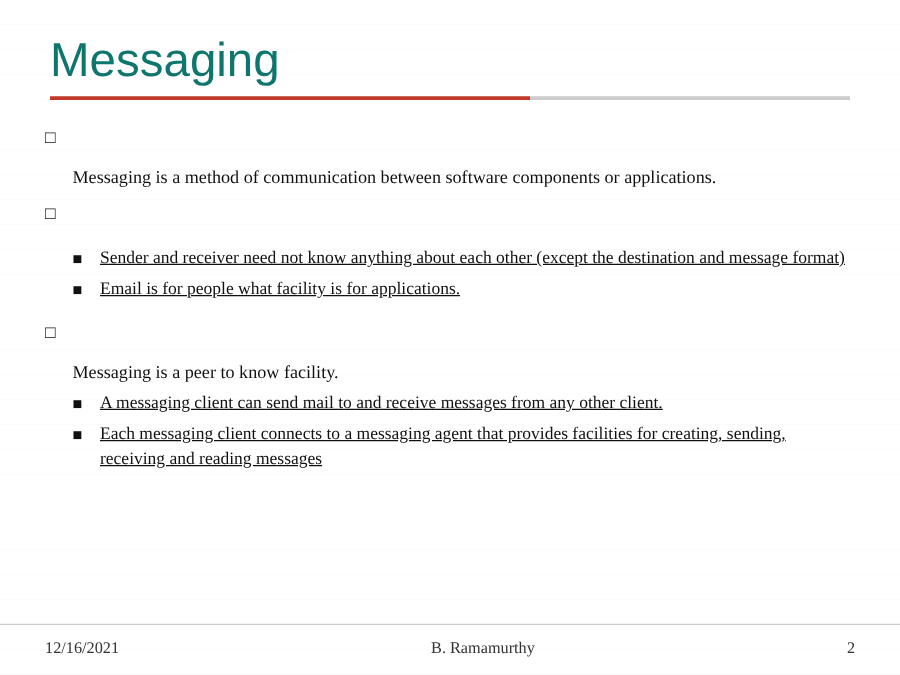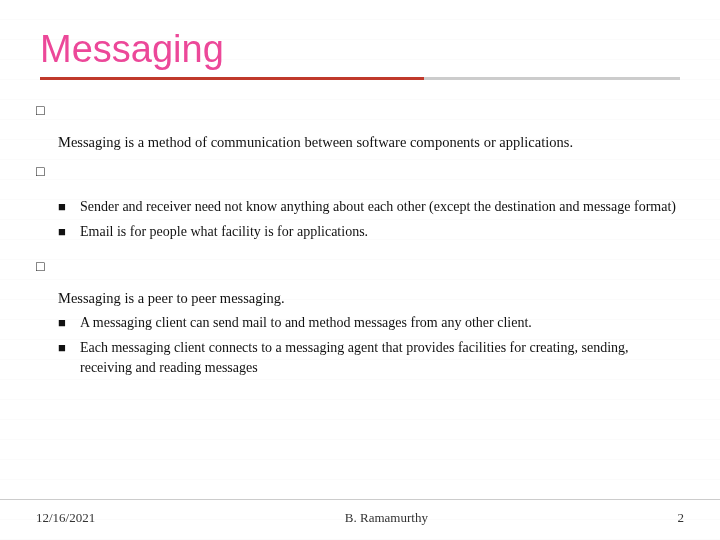--- a/index.html
+++ b/index.html
@@ -44,21 +44,21 @@
       flex-direction: column;
     }
 
     .slide-header {
       padding: 28px 40px 8px 40px;
     }
 
     .slide-title {
       font-size: 38px;
       font-weight: normal;
-      color: #ec4899;
+      color: #0f766e;
       font-family: Arial, Helvetica, sans-serif;
       letter-spacing: 0px;
     }
 
     .title-divider {
       width: 100%;
       height: 3px;
       background: linear-gradient(to right, #c0392b 60%, #cccccc 60%);
       margin-top: 6px;
     }
@@ -112,20 +112,21 @@
 
     .sub-bullet-marker {
       min-width: 22px;
       font-size: 13px;
       margin-top: 1px;
       color: #111111;
     }
 
     .sub-bullet-text {
       flex: 1;
+      text-decoration: underline;
     }
 
     .slide-footer {
       display: flex;
       justify-content: space-between;
       align-items: center;
       padding: 10px 36px 14px 36px;
       font-size: 13px;
       color: #333333;
       border-top: 1px solid #cccccc;
@@ -168,25 +169,25 @@
               <span class="sub-bullet-marker">■</span>
               <span class="sub-bullet-text">Email is for people what facility is for applications.</span>
             </li>
           </ul>
         </span>
       </li>
 
       <li class="bullet-item">
         <span class="bullet-marker">□</span>
         <span class="bullet-text">
-          <span>Messaging is a peer to peer messaging.</span>
+          <span>Messaging is a peer to know facility.</span>
           <ul class="sub-bullet-list">
             <li class="sub-bullet-item">
               <span class="sub-bullet-marker">■</span>
-              <span class="sub-bullet-text">A messaging client can send mail to and method messages from any other client.</span>
+              <span class="sub-bullet-text">A messaging client can send mail to and receive messages from any other client.</span>
             </li>
             <li class="sub-bullet-item">
               <span class="sub-bullet-marker">■</span>
               <span class="sub-bullet-text">Each messaging client connects to a messaging agent that provides facilities for creating, sending, receiving and reading messages</span>
             </li>
           </ul>
         </span>
       </li>
 
     </ul>

